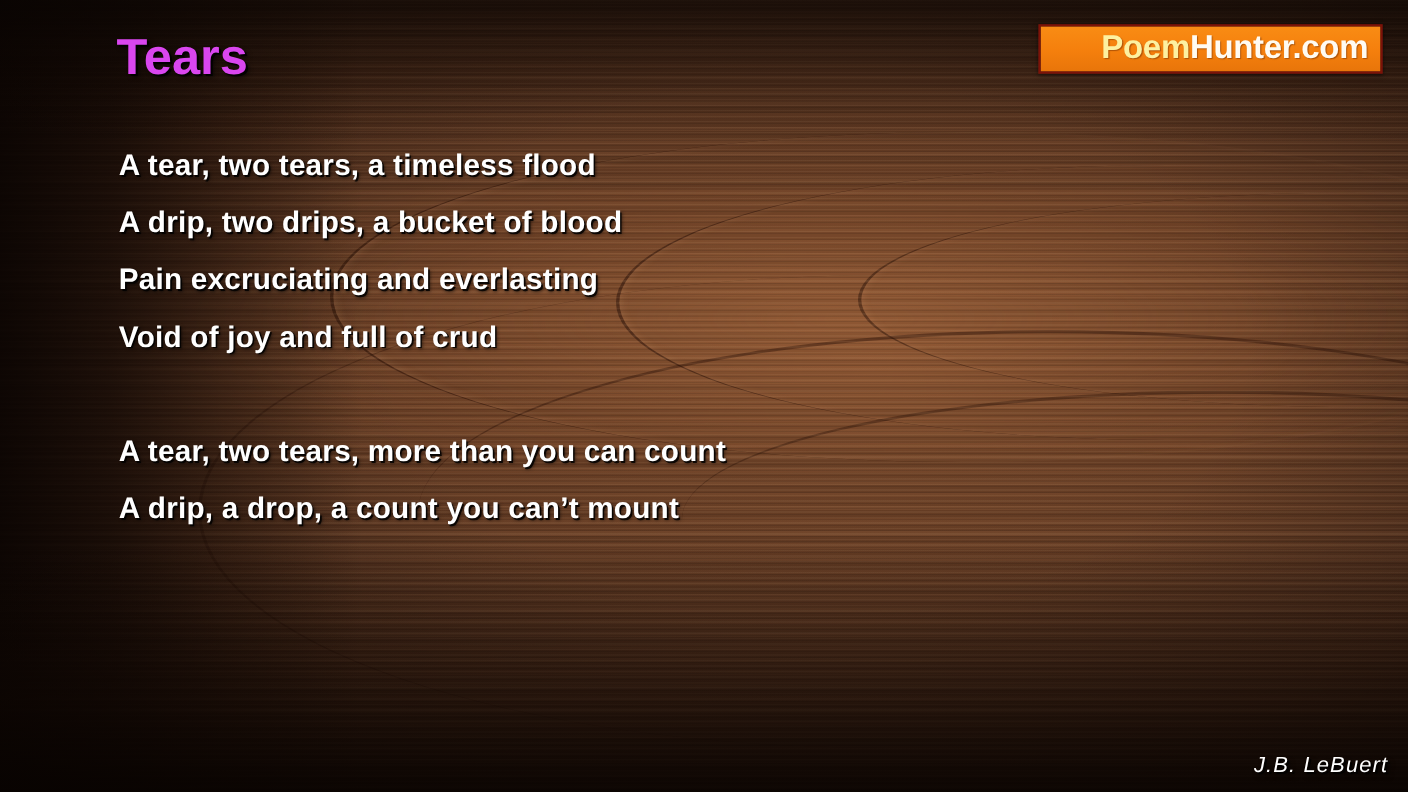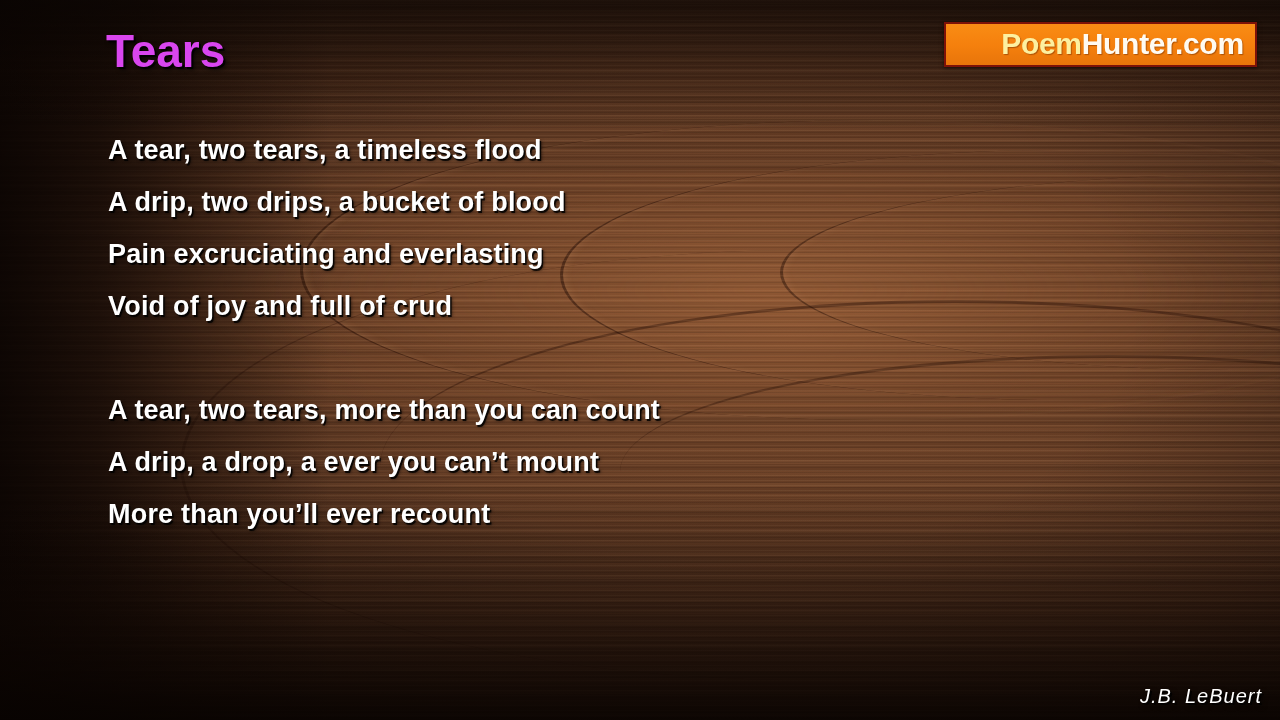--- a/index.html
+++ b/index.html
@@ -290,22 +290,21 @@
 
     <div class="poem-title">Tears</div>
 
     <div class="poem-body">
       <div class="poem-line">A tear, two tears, a timeless flood</div>
       <div class="poem-line">A drip, two drips, a bucket of blood</div>
       <div class="poem-line">Pain excruciating and everlasting</div>
       <div class="poem-line">Void of joy and full of crud</div>
       <div class="poem-line blank"></div>
       <div class="poem-line">A tear, two tears, more than you can count</div>
-      <div class="poem-line">A drip, a drop, a ever you can’t mount</div>
-      <div class="poem-line">More than you’ll ever recount</div>
+      <div class="poem-line">A drip, a drop, a count you can’t mount</div>
     </div>
 
     <div class="poem-author">J.B. LeBuert</div>
 
     <div class="logo-badge">
       <span class="logo-text"><span class="logo-poem">Poem</span><span class="logo-hunter">Hunter.com</span></span>
     </div>
 
   </div>
 </div>

